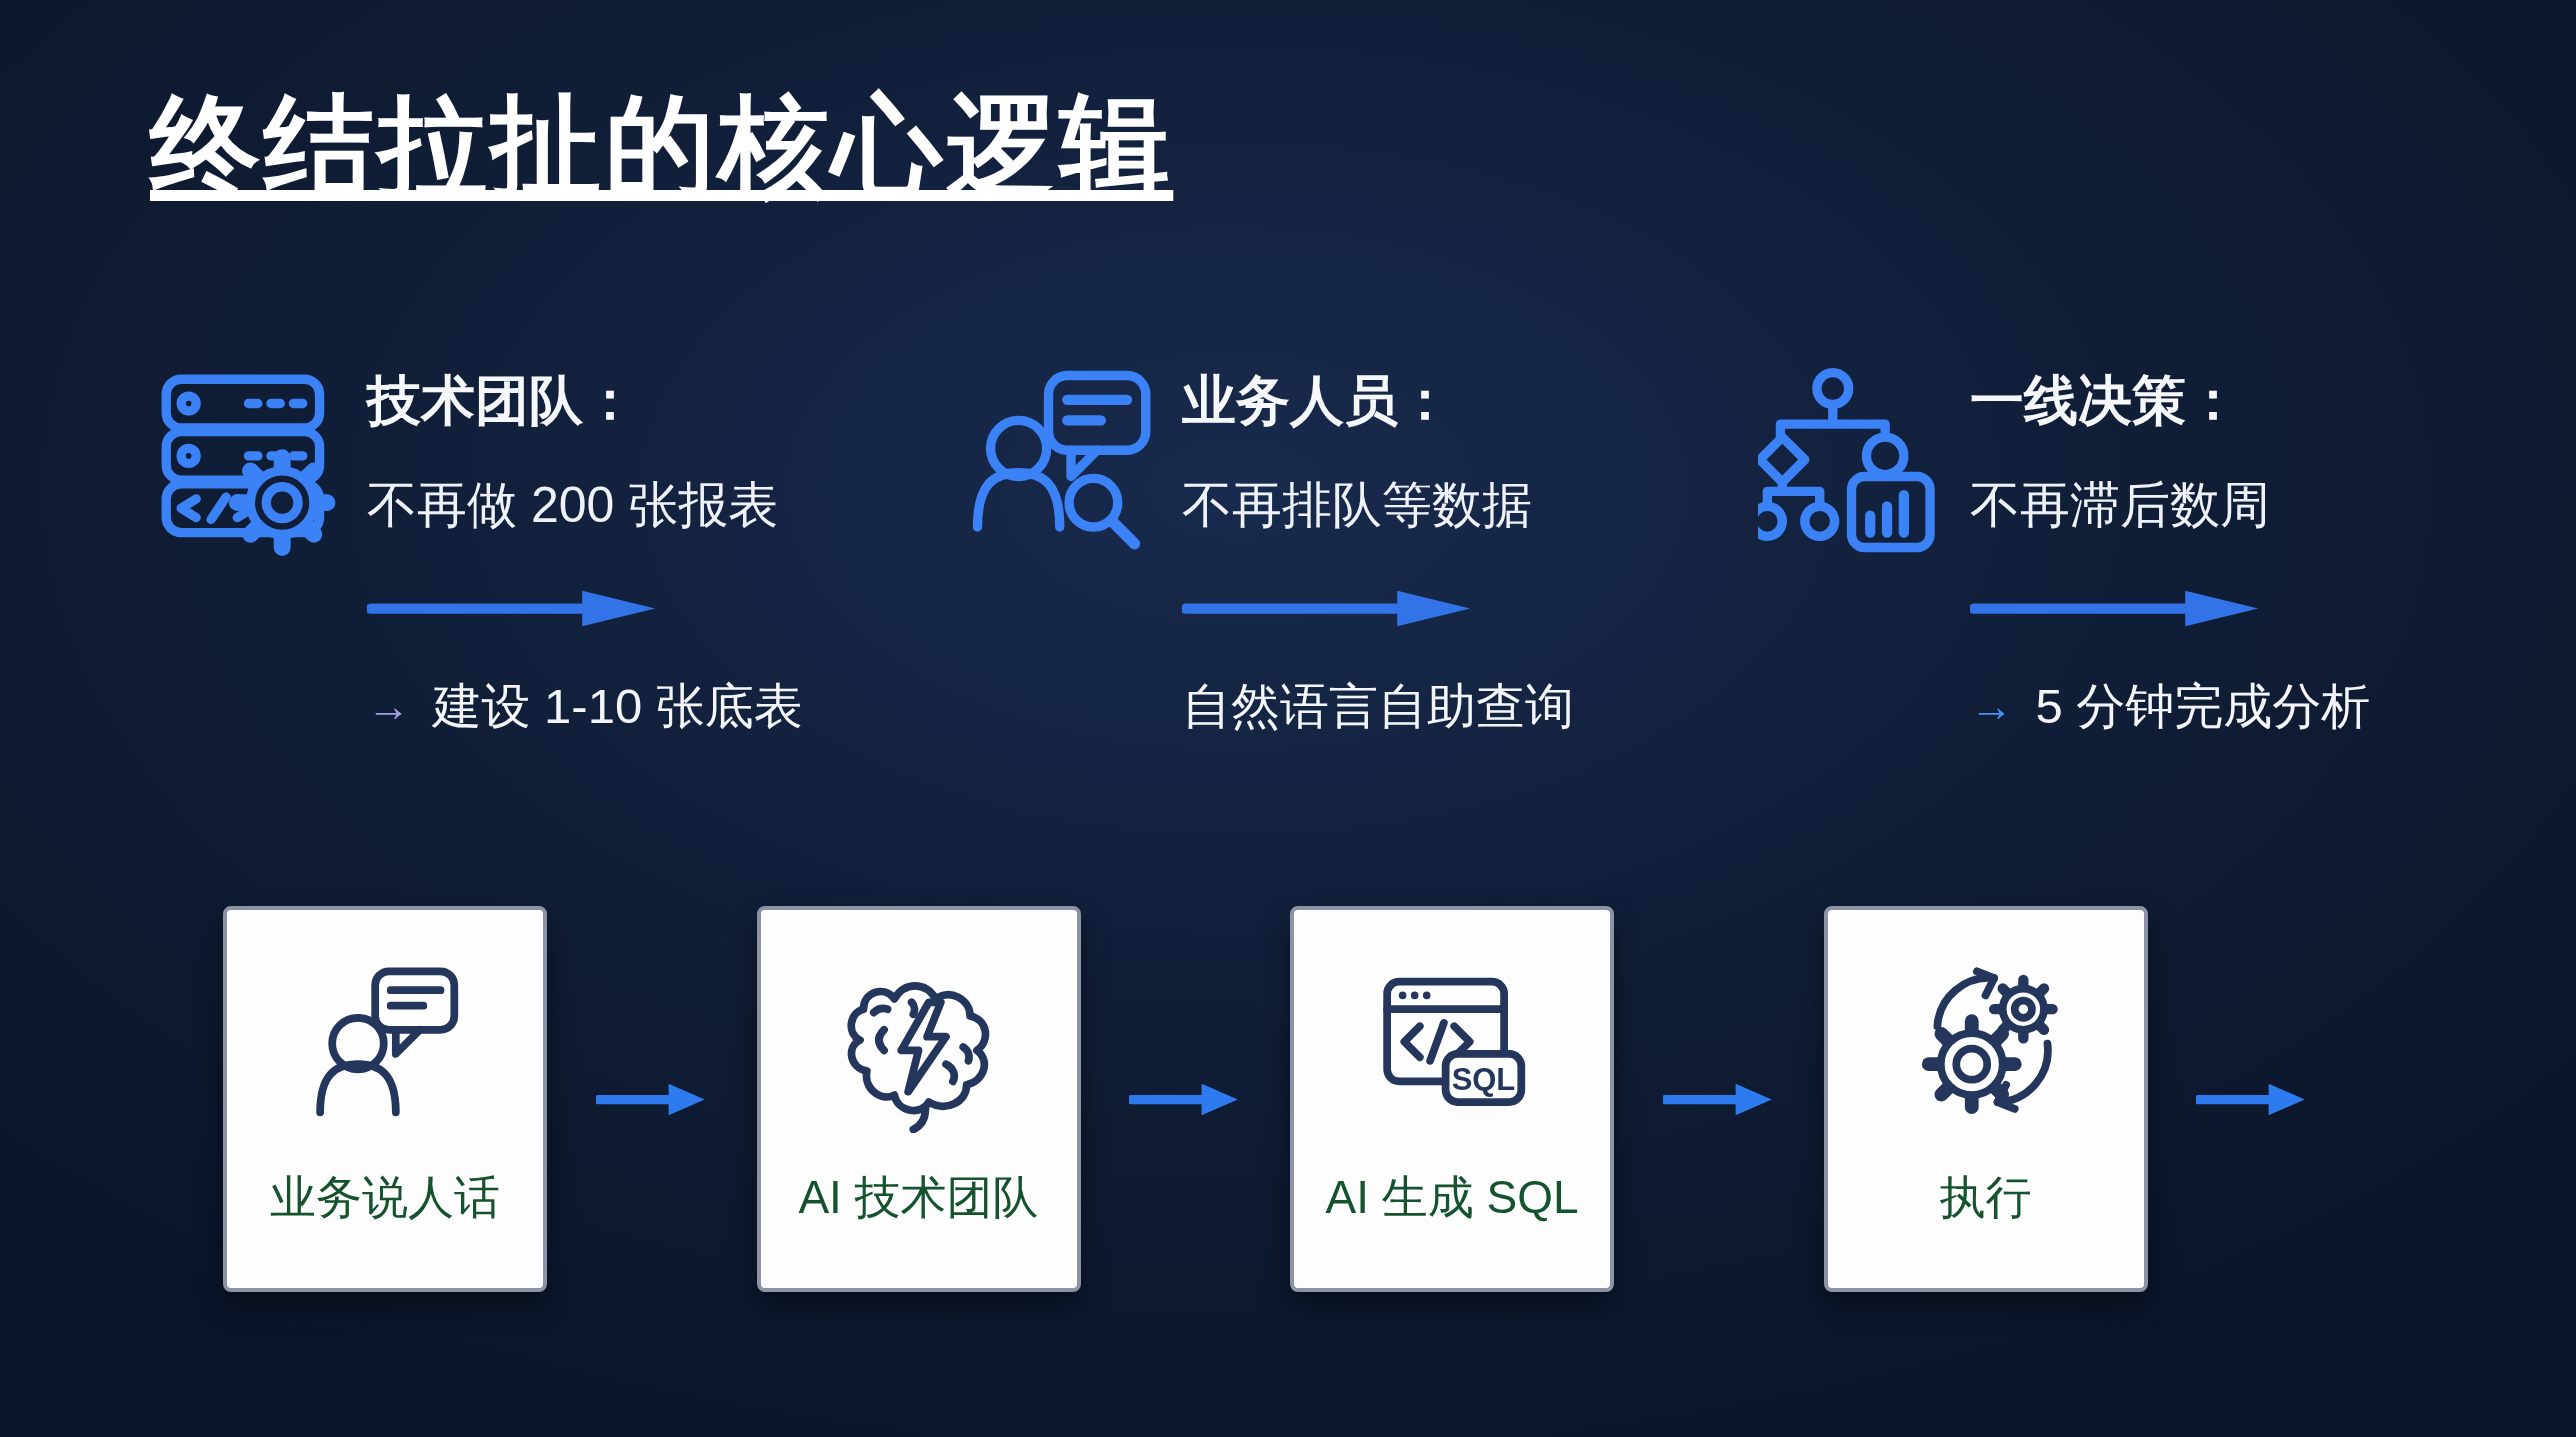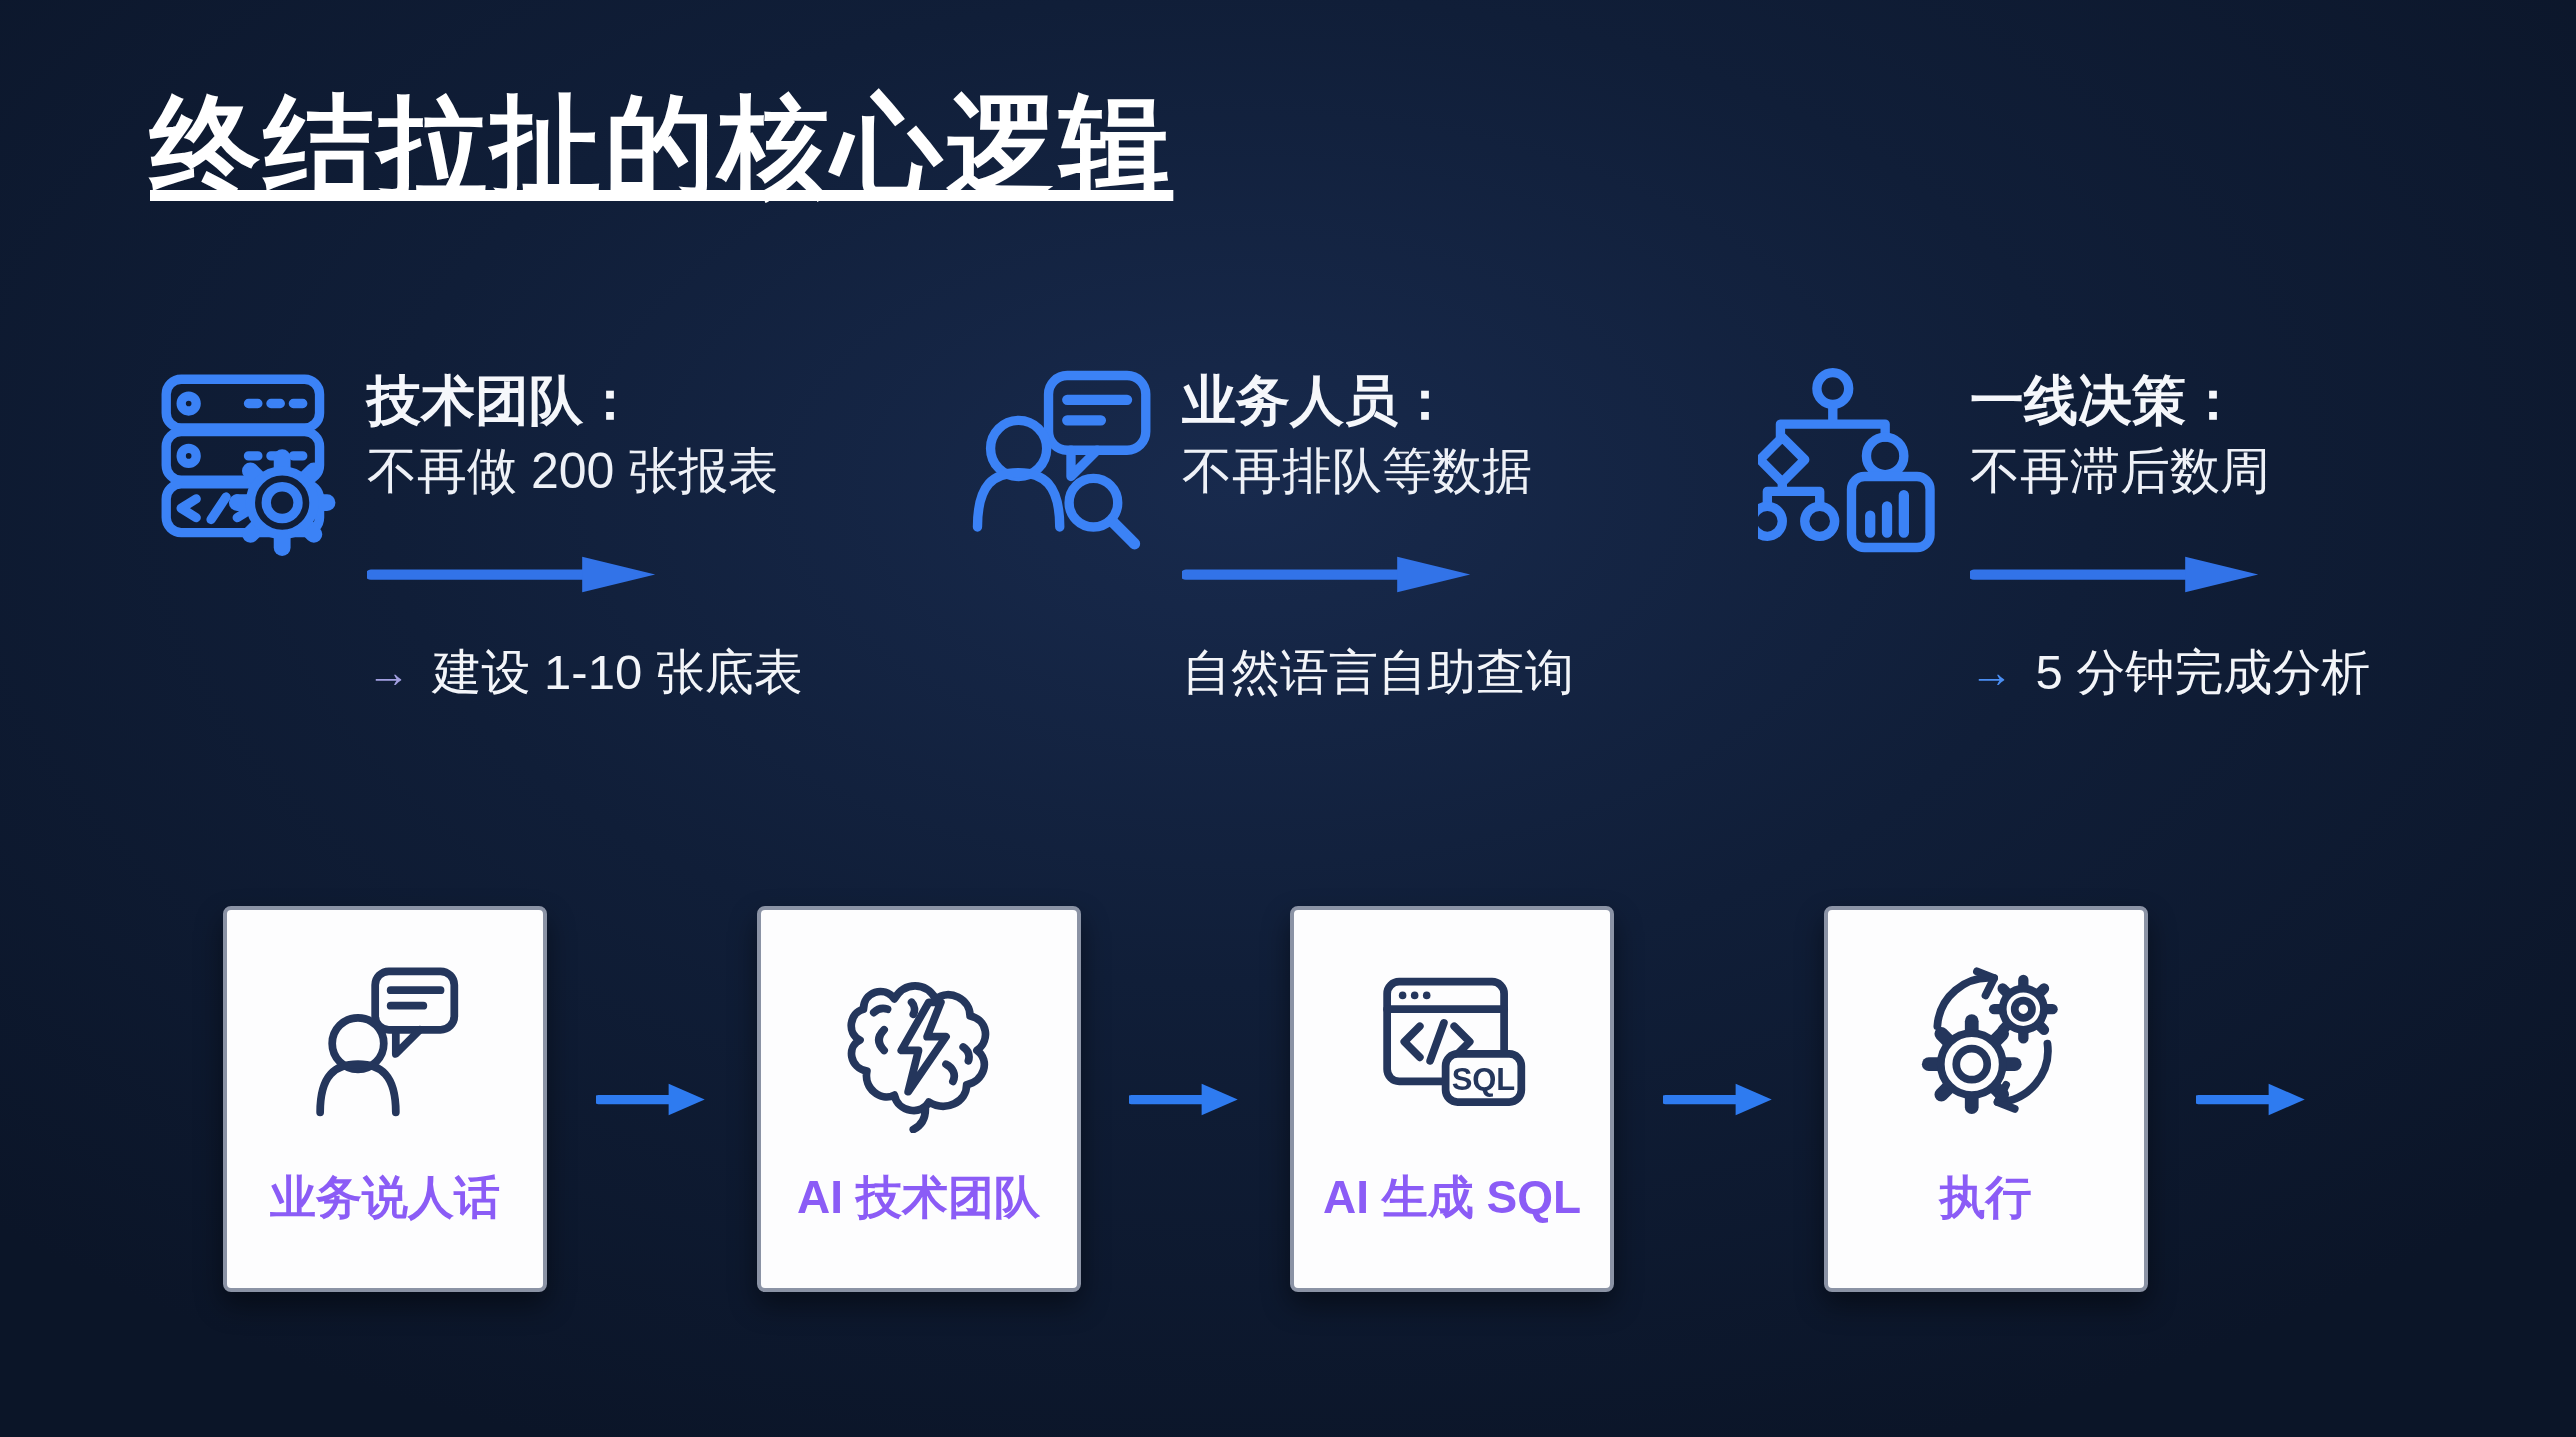--- a/index.html
+++ b/index.html
@@ -14,37 +14,37 @@
   }
   
   .pillar{position:absolute;top:361px;display:flex;gap:25px;}
   .pillar-0{left:155px;width:730px;}
   .pillar-1{left:970px;width:749px;}
   .pillar-2{left:1758px;width:730px;}
   .pillar-icon{flex:none;width:187px;height:201px;}
   .pillar-icon svg{width:100%;height:100%;}
   .pillar-body{padding-top:3.7px;}
   .pillar-heading{font-size:54px;font-weight:700;color:#f5f7fb;white-space:nowrap;}
-  .pillar-pain{font-size:50px;font-weight:400;color:#eef1f7;white-space:nowrap;}
+  .pillar-pain{margin-top:34px;font-size:50px;font-weight:400;color:#eef1f7;white-space:nowrap;}
   .transform-arrow{margin-top:49px;height:41px;width:292px;}
   .pillar-outcome{margin-top:45px;font-size:49px;color:#f3f5f9;display:flex;align-items:center;white-space:nowrap;}
   .outcome-prefix{font-size:43px;margin-right:22.5px;font-weight:400;}
   .pillar-0 .outcome-prefix{color:#a29fe0;}
   .pillar-2 .outcome-prefix{color:#4b8ef2;}
   
   .flow{position:absolute;top:906px;left:223px;width:2134px;display:flex;align-items:center;}
   .step-card{
     flex:none;width:324px;height:386px;box-sizing:border-box;
     background:#fdfdfe;border:4.7px solid #8b93a5;border-radius:8px;
     box-shadow:0 13px 28px rgba(0,0,0,.45);
     display:flex;flex-direction:column;align-items:center;
   }
   .step-icon{margin-top:51px;width:183px;height:172px;}
   .step-icon svg{width:100%;height:100%;}
-  .step-label{margin-top:34px;font-size:46px;font-weight:700;color:#8b5cf6;white-space:nowrap;}
+  .step-label{margin-top:34px;font-size:46px;font-weight:400;color:#14532d;white-space:nowrap;}
   .flow-arrow{flex:1;display:flex;justify-content:center;align-items:center;}
   .flow-arrow svg{width:112px;height:37px;}
   .stroke-blue{stroke:#3b82f6;}
   .stroke-navy{stroke:#24365c;}
 </style>
 </head>
 <body>
 
 <div class="stage">
 

